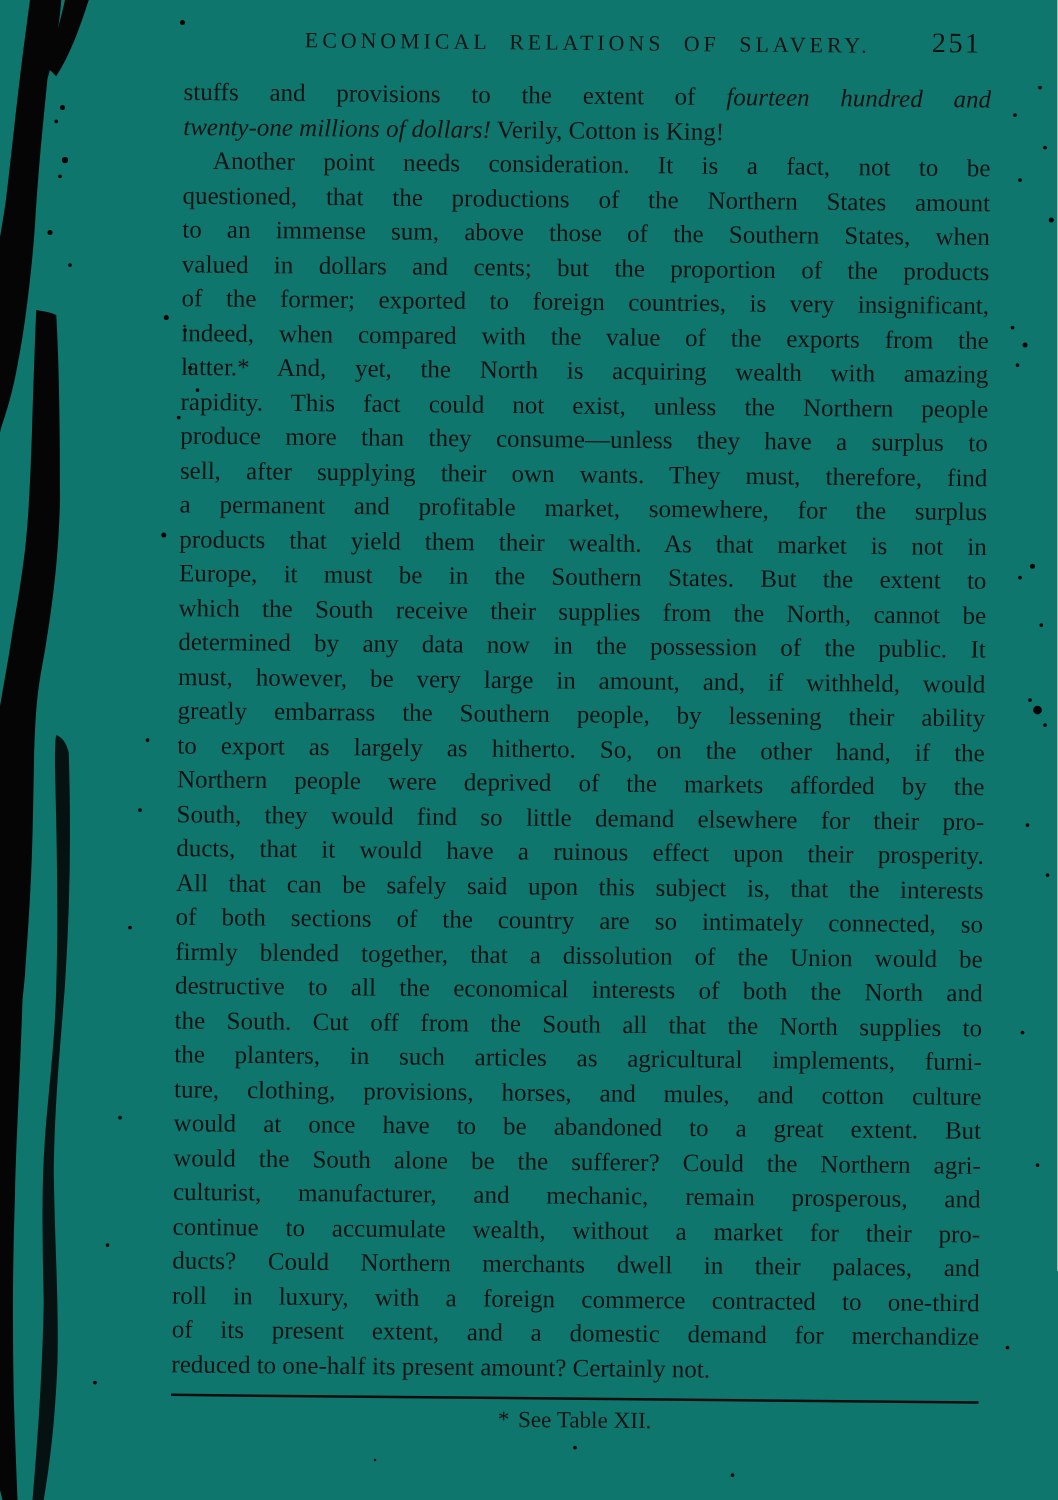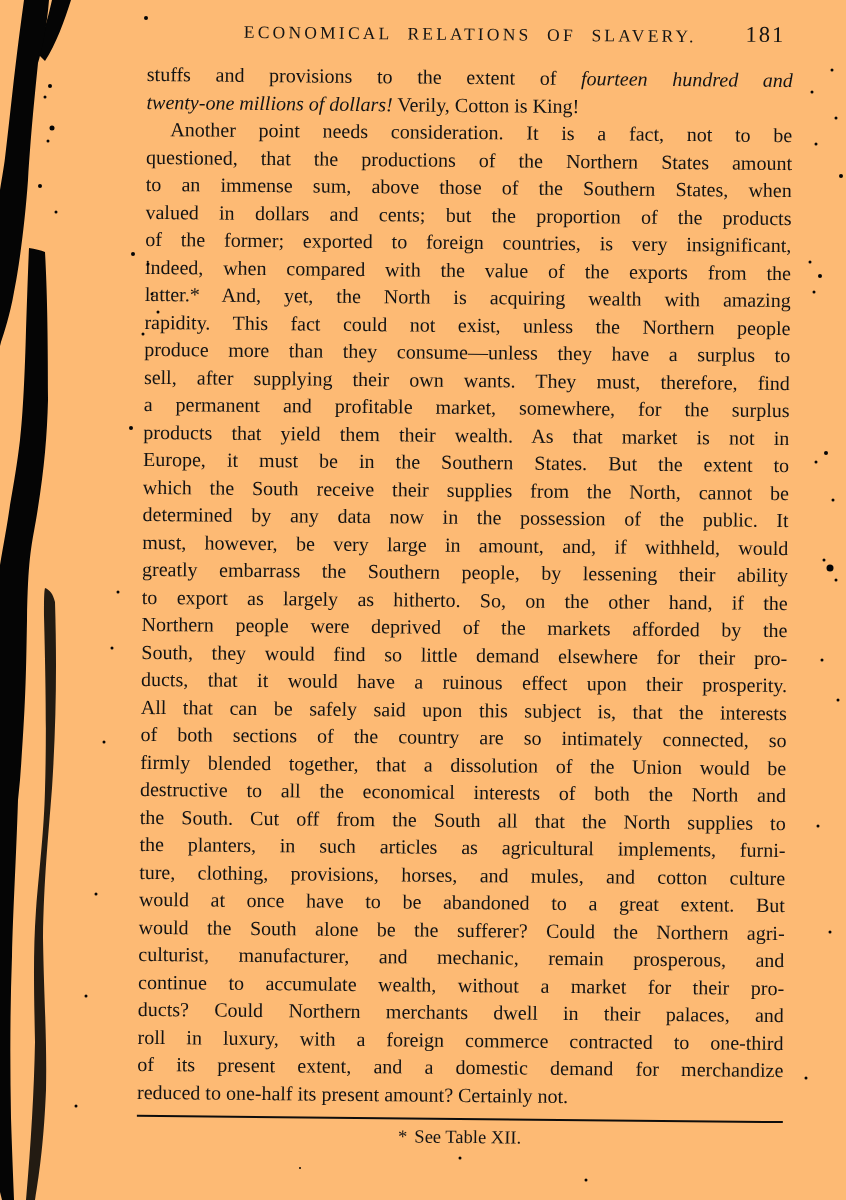--- a/index.html
+++ b/index.html
@@ -2,21 +2,21 @@
 <html><head>
 <meta charset="utf-8">
 <style>
   html, body {
     margin: 0; padding: 0;
     background: #ffffff;
   }
   .page {
     position: relative;
     width: 846px; height: 1200px;
-    background: #fdba74;
+    background: #0f766e;
     overflow: hidden;
     font-family: "Liberation Serif", "DejaVu Serif", serif;
     color: #111;
   }
   .artifacts {
     position: absolute; left: 0; top: 0;
     width: 846px; height: 1200px;
     pointer-events: none;
     z-index: 3;
   }
@@ -144,21 +144,21 @@
           <circle cx="586" cy="1180" r="1.5"></circle>
           <circle cx="300" cy="1168" r="1"></circle>
       </g>
     </g>
   </svg>
 
   <div class="content">
 
     <div class="header-row">
       <span class="running-title">ECONOMICAL RELATIONS OF SLAVERY.</span>
-      <span class="page-number">181</span>
+      <span class="page-number">251</span>
     </div>
 
     <div class="body-text">
         <div class="line"><span>stuffs and provisions to the extent of </span><span class="it">fourteen hundred and</span></div>
         <div class="line end"><span class="it">twenty-one millions of dollars!</span><span>  Verily, Cotton is King!</span></div>
         <div class="line indent"><span>Another point needs consideration.  It is a fact, not to be</span></div>
         <div class="line"><span>questioned, that the productions of the Northern States amount</span></div>
         <div class="line"><span>to an immense sum, above those of the Southern States, when</span></div>
         <div class="line"><span>valued in dollars and cents; but the proportion of the products</span></div>
         <div class="line"><span>of the former; exported to foreign countries, is very insignificant,</span></div>

